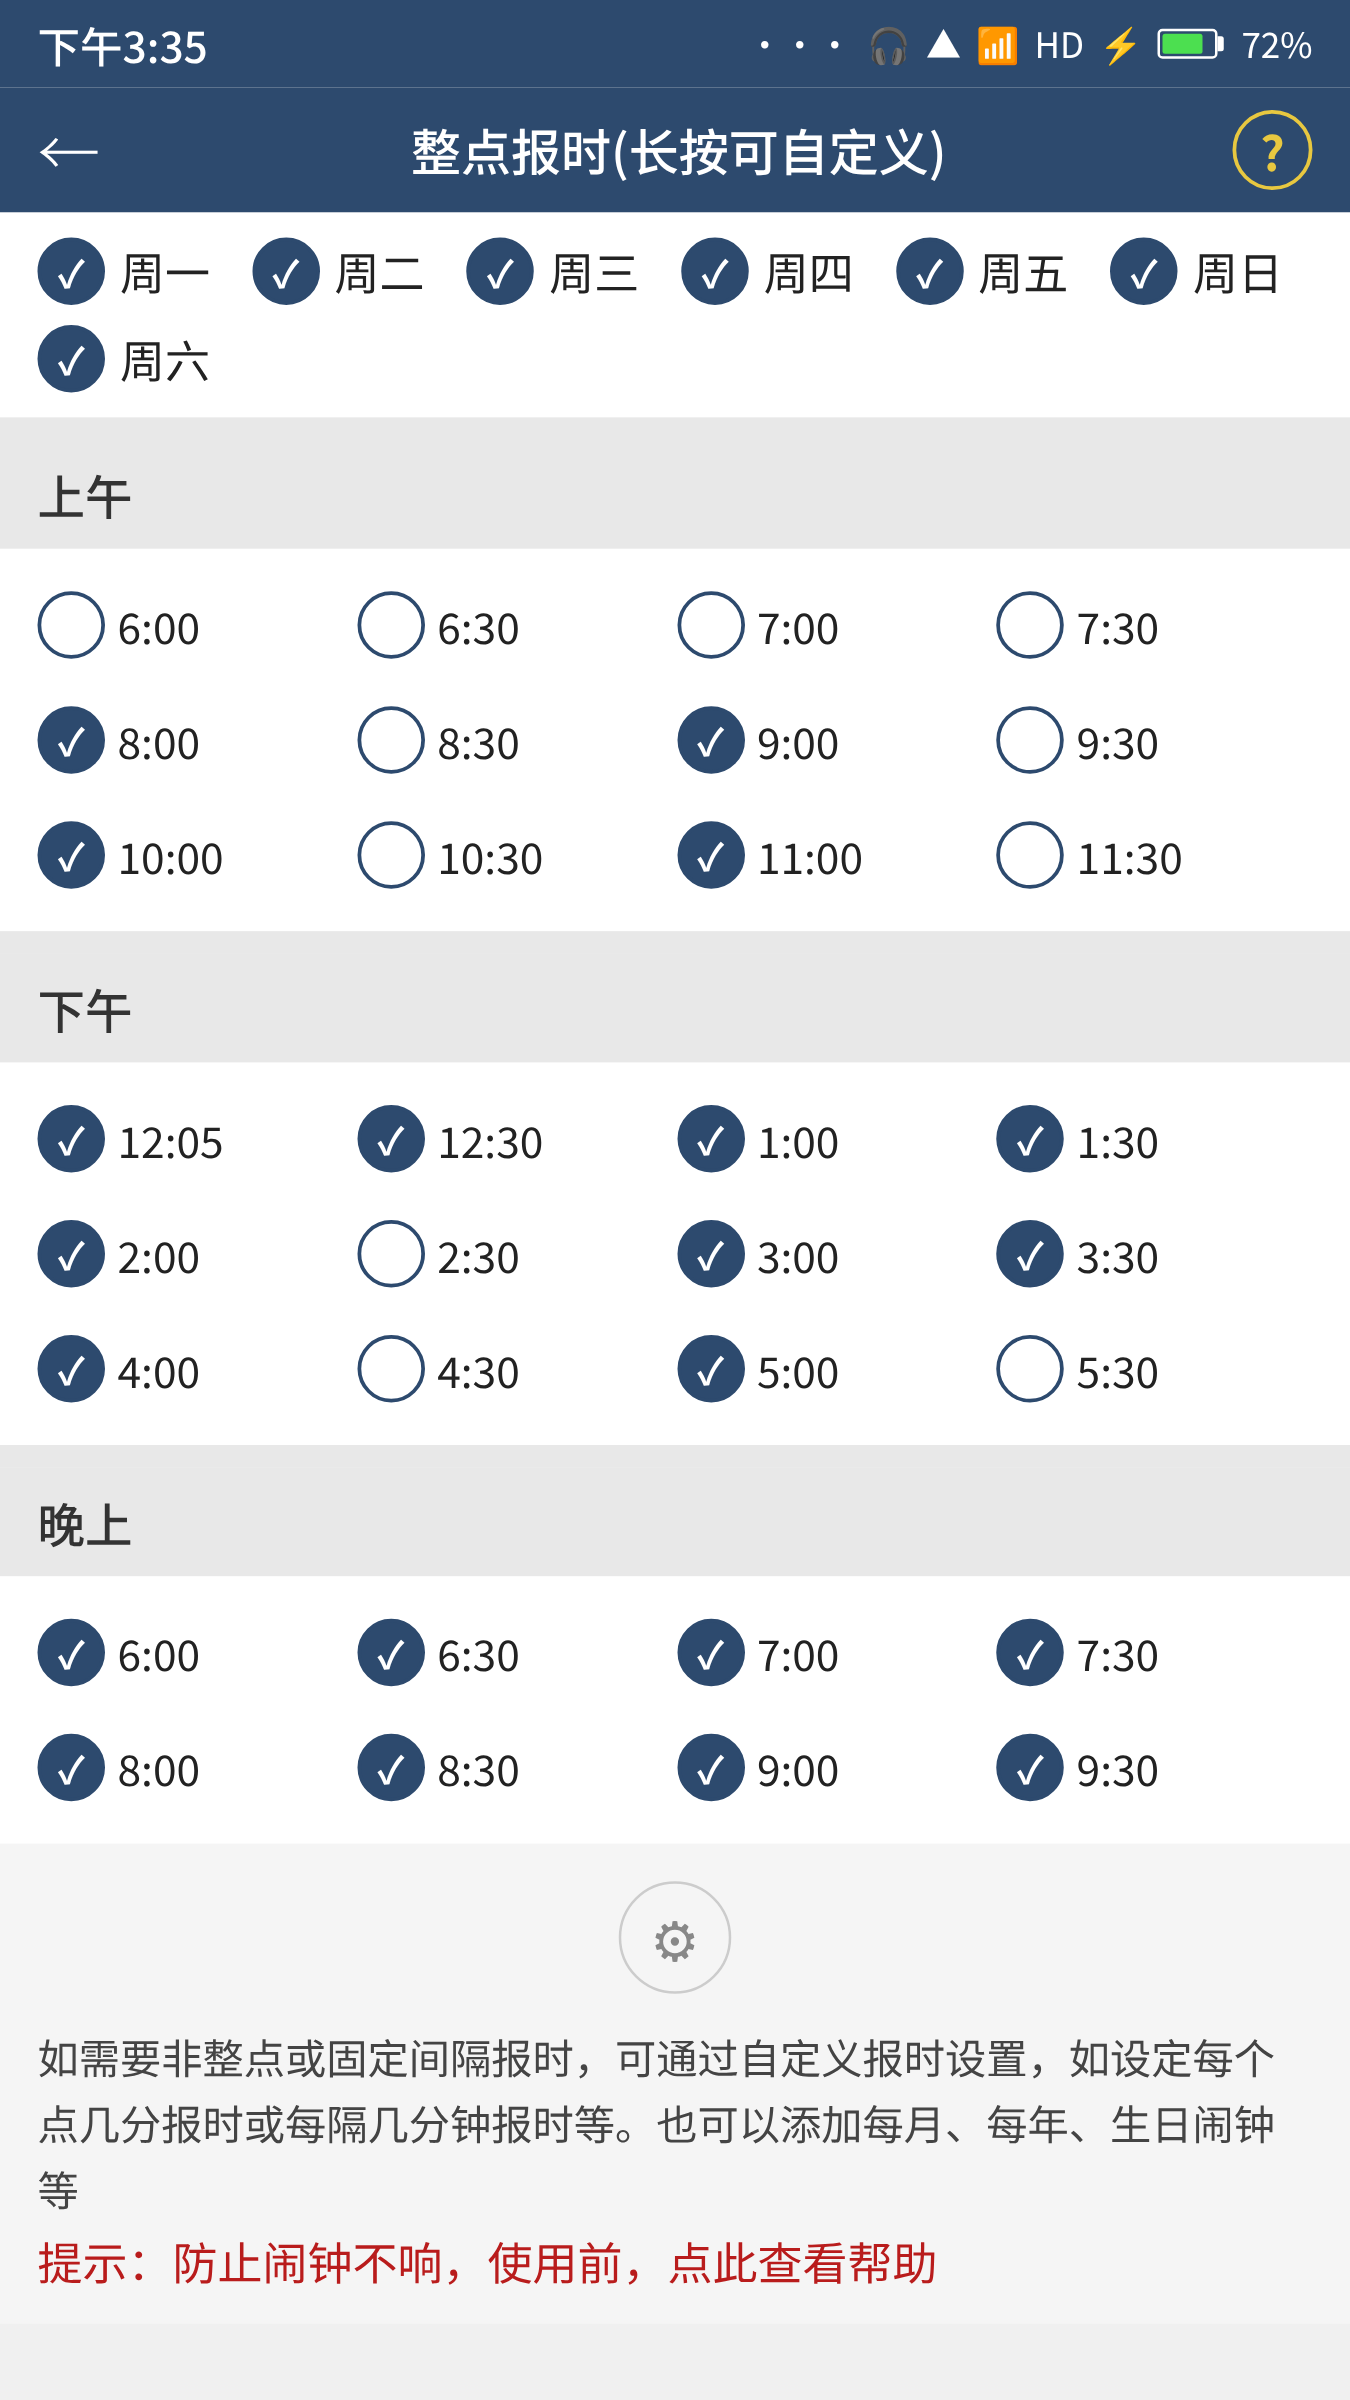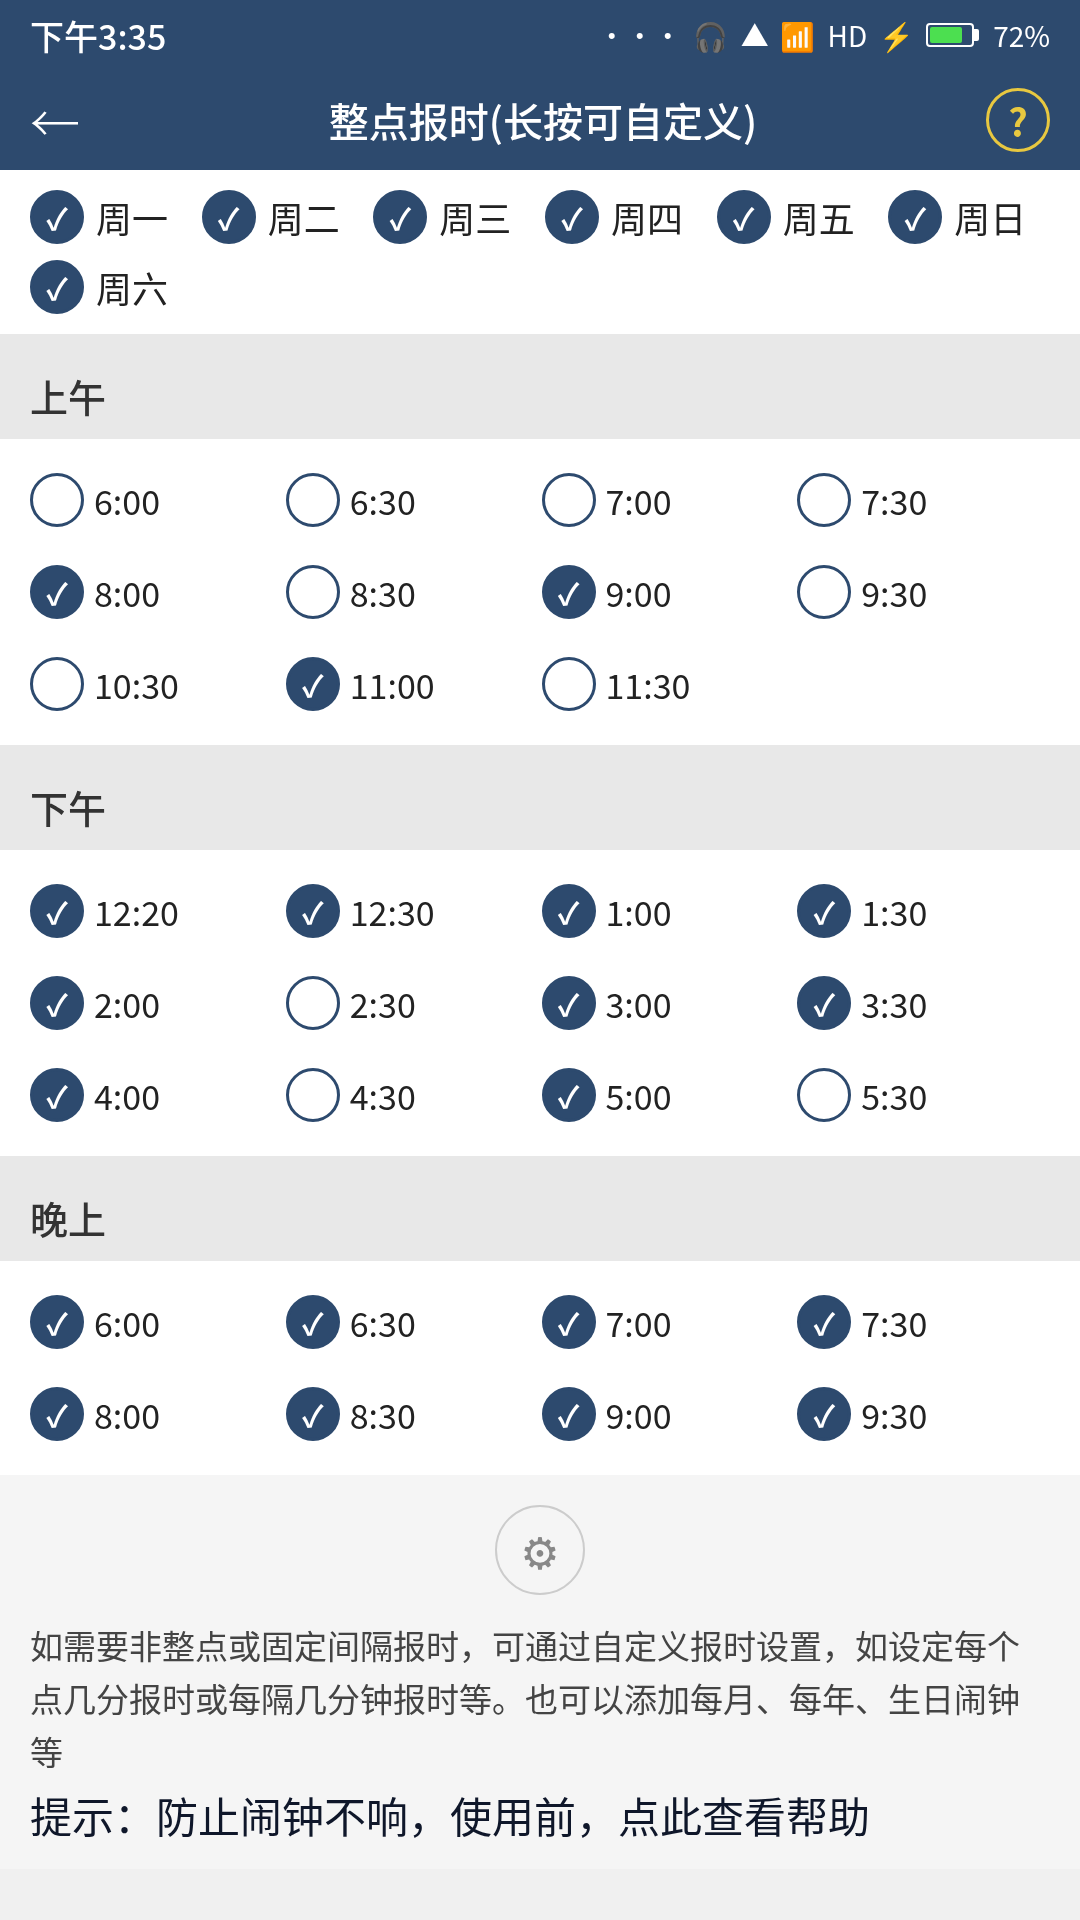--- a/index.html
+++ b/index.html
@@ -204,22 +204,22 @@
       font-size: 44px;
       color: #888;
     }
     .bottom-desc {
       font-size: 33px;
       color: #444;
       line-height: 1.6;
       margin-bottom: 4px;
     }
     .bottom-tip {
-      font-size: 42px;
-      color: #0f172a;
+      font-size: 36px;
+      color: #b91c1c;
       line-height: 1.6;
     }
   </style>
 </head>
 <body>
 
 <div class="status-bar">
   <span class="status-time">下午3:35</span>
   <div class="status-icons">
     <span>···</span>
@@ -308,40 +308,44 @@
         </div>
         <div class="time-item">
           <div class="check-circle checked"></div>
           <span class="time-label">9:00</span>
         </div>
         <div class="time-item">
           <div class="check-circle"></div>
           <span class="time-label">9:30</span>
         </div>
         <div class="time-item">
+          <div class="check-circle checked"></div>
+          <span class="time-label">10:00</span>
+        </div>
+        <div class="time-item">
           <div class="check-circle"></div>
           <span class="time-label">10:30</span>
         </div>
         <div class="time-item">
           <div class="check-circle checked"></div>
           <span class="time-label">11:00</span>
         </div>
         <div class="time-item">
           <div class="check-circle"></div>
           <span class="time-label">11:30</span>
         </div>
       </div>
     </div>
     <div class="separator"></div>
     <div class="section-header">下午</div>
     <div class="times-section">
       <div class="times-grid">
         <div class="time-item">
           <div class="check-circle checked"></div>
-          <span class="time-label">12:20</span>
+          <span class="time-label">12:05</span>
         </div>
         <div class="time-item">
           <div class="check-circle checked"></div>
           <span class="time-label">12:30</span>
         </div>
         <div class="time-item">
           <div class="check-circle checked"></div>
           <span class="time-label">1:00</span>
         </div>
         <div class="time-item">

